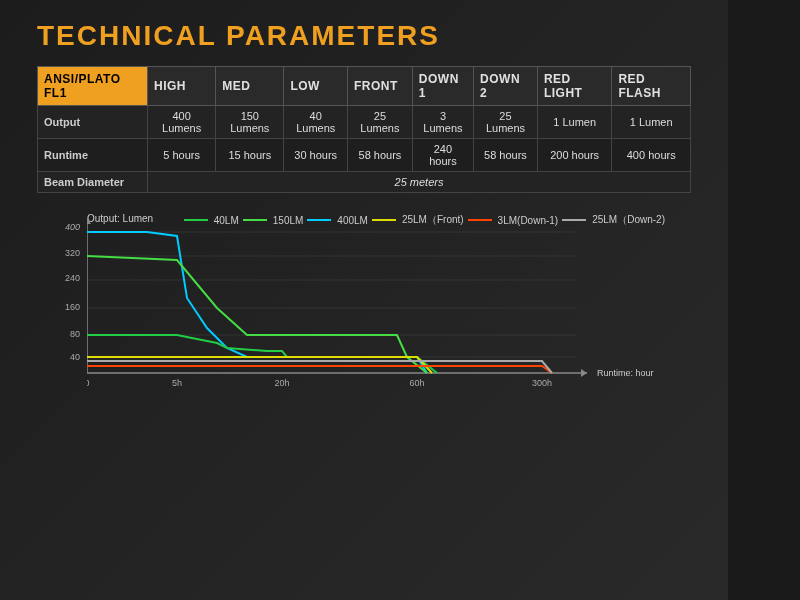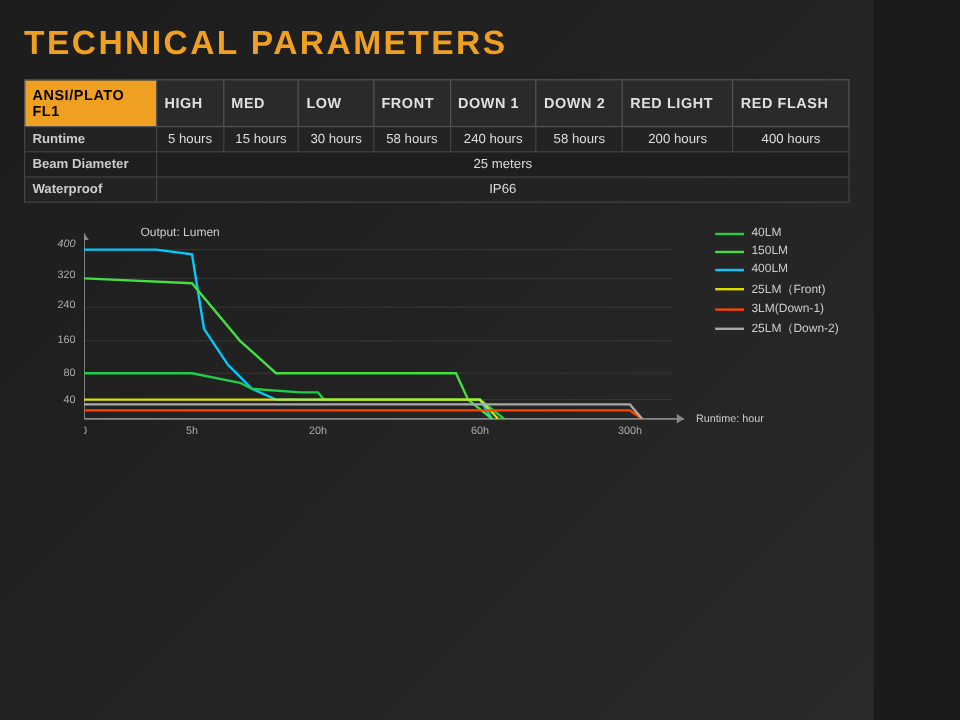--- a/index.html
+++ b/index.html
@@ -8,21 +8,21 @@
       height: 600px;
       background-color: #1a1a1a;
       font-family: Arial, sans-serif;
       color: #ffffff;
       overflow: hidden;
     }
 
     .page-container {
       width: 728px;
       height: 600px;
-      padding: 20px 20px;
+      padding: 20px 37px;
       background: linear-gradient(135deg, #1c1c1c 0%, #2a2a2a 100%);
     }
 
     .title {
       font-size: 28px;
       font-weight: 900;
       color: #f0a020;
       letter-spacing: 2px;
       text-transform: uppercase;
       margin-bottom: 14px;
@@ -71,20 +71,21 @@
     .params-table tr:nth-child(odd) td {
       background-color: #232323;
     }
 
     .params-table tr:nth-child(even) td {
       background-color: #1e1e1e;
     }
 
     .params-table td.span-all {
       text-align: center;
+      font-style: italic;
     }
 
     .test-condition {
       font-size: 11px;
       color: #cccccc;
       margin-bottom: 10px;
       line-height: 1.6;
     }
 
     
@@ -95,21 +96,20 @@
       margin-top: 4px;
     }
 
     .chart-label-y {
       position: absolute;
       left: 0;
       top: 5px;
       font-size: 10px;
       color: #ccc;
       white-space: nowrap;
-      margin-left: 47px;
     }
 
     .y-axis-labels {
       position: absolute;
       left: 0;
       top: 10px;
       width: 45px;
       height: 180px;
     }
 
@@ -117,24 +117,24 @@
       position: absolute;
       right: 2px;
       font-size: 9px;
       color: #aaa;
       transform: translateY(-50%);
     }
 
     
     .legend {
       position: absolute;
-      right: 9px;
+      right: 26px;
       top: 10px;
       display: flex;
-      flex-direction: column;
+      flex-direction: row;
       gap: 4px;
     }
 
     .legend-item {
       display: flex;
       align-items: center;
       gap: 6px;
       font-size: 10px;
       color: #ccc;
     }
@@ -160,38 +160,45 @@
         <th>LOW</th>
         <th>FRONT</th>
         <th>DOWN 1</th>
         <th>DOWN 2</th>
         <th>RED LIGHT</th>
         <th>RED FLASH</th>
       </tr>
     </thead>
     <tbody>
       <tr>
+        <td class="row-label">Output</td>
+        <td>400 Lumens</td>
+        <td>150 Lumens</td>
+        <td>40 Lumens</td>
+        <td>25 Lumens</td>
+        <td>3 Lumens</td>
+        <td>25 Lumens</td>
+        <td>1 Lumen</td>
+        <td>1 Lumen</td>
+      </tr>
+      <tr>
         <td class="row-label">Runtime</td>
         <td>5 hours</td>
         <td>15 hours</td>
         <td>30 hours</td>
         <td>58 hours</td>
         <td>240 hours</td>
         <td>58 hours</td>
         <td>200 hours</td>
         <td>400 hours</td>
       </tr>
       <tr>
         <td class="row-label">Beam Diameter</td>
         <td colspan="8" class="span-all">25 meters</td>
       </tr>
-      <tr>
-        <td class="row-label">Waterproof</td>
-        <td colspan="8" class="span-all">IP66</td>
-      </tr>
     </tbody>
   </table>
 
 
   <div class="chart-container">
 
     <div class="chart-label-y" style="left:50px; top:10px; font-size:10px; color:#ccc;">Output: Lumen</div>
 
     <div class="y-axis-labels">
 

